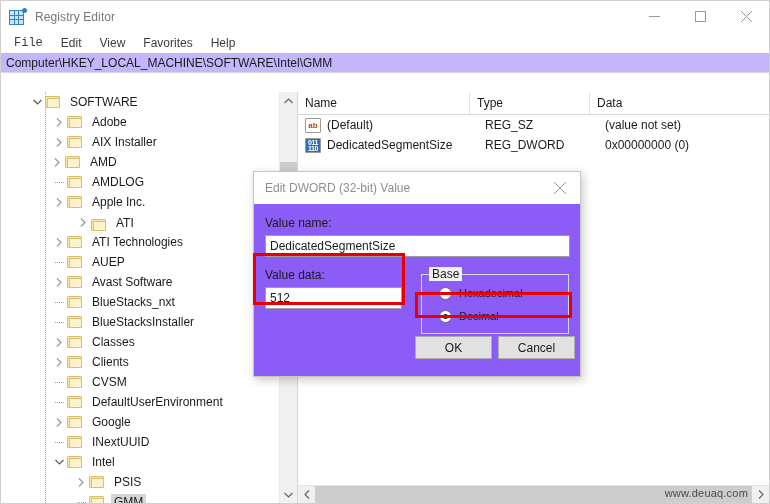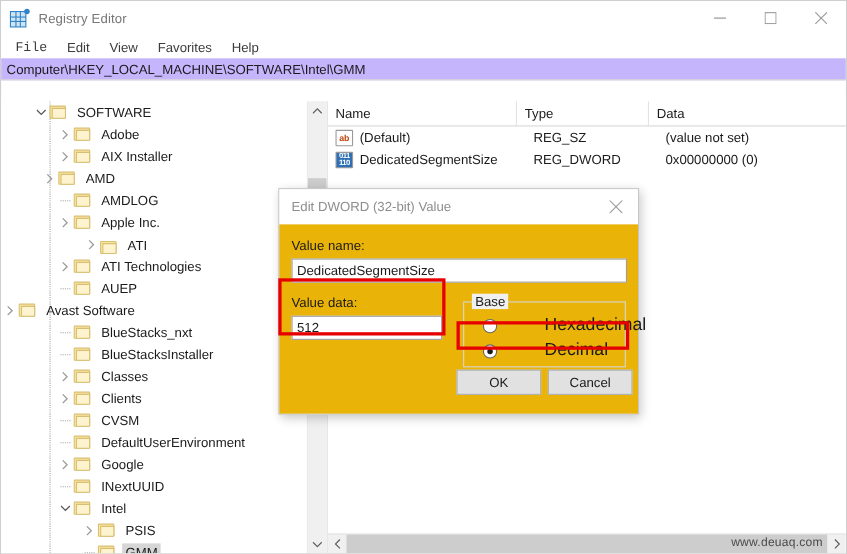--- a/index.html
+++ b/index.html
@@ -345,21 +345,21 @@
   .dlg-close {
     position: absolute;
     right: 0; top: 0;
     width: 40px; height: 32px;
     display: flex; align-items: center; justify-content: center;
     color: #9a9a9a;
   }
   .dlg-body {
     position: relative;
     height: calc(100% - 32px);
-    background: #eab308;
+    background: #8b5cf6;
   }
   .lbl {
     font-size: 12px;
     color: #1a1a1a;
     position: absolute;
   }
   .txtbox {
     position: absolute;
     background: #ffffff;
     border: 1px solid #9d9d9d;
@@ -379,24 +379,22 @@
     position: absolute;
     top: -8px; left: 7px;
     background: #f0f0f0;
     padding: 0 3px;
     font-size: 12px;
     color: #1a1a1a;
   }
   .radio-row {
     position: absolute;
     display: flex;
-    align-items: center;
-    font-size: 16px;
+    font-size: 11px;
     color: #1a1a1a;
-    gap: 36px;
   }
   .radio {
     width: 13px; height: 13px;
     border-radius: 50%;
     border: 1px solid #686868;
     background: #ffffff;
     margin-right: 7px;
     position: relative;
     flex: 0 0 auto;
     box-sizing: border-box;
@@ -520,21 +518,21 @@
                 <svg width="6" height="9" viewBox="0 0 6 9">
                   <path d="M1 0.5 L5 4.5 L1 8.5" fill="none" stroke="#9a9a9a" stroke-width="1.2"></path>
                 </svg>
               </div>
               <div class="folder">
                 <span class="back"></span>
                 <span class="front"></span>
               </div>
               <div class="tree-label">AIX Installer</div>
             </div>
-            <div class="tree-row" style="padding-left: 36px;">
+            <div class="tree-row" style="padding-left: 48px;">
               <div class="tw-expander">
                 <svg width="6" height="9" viewBox="0 0 6 9">
                   <path d="M1 0.5 L5 4.5 L1 8.5" fill="none" stroke="#9a9a9a" stroke-width="1.2"></path>
                 </svg>
               </div>
               <div class="folder">
                 <span class="back"></span>
                 <span class="front"></span>
               </div>
               <div class="tree-label">AMD</div>
@@ -588,21 +586,21 @@
             <div class="tree-row" style="padding-left: 50px;">
               <div class="tw-dots">
                 <span></span>
               </div>
               <div class="folder">
                 <span class="back"></span>
                 <span class="front"></span>
               </div>
               <div class="tree-label">AUEP</div>
             </div>
-            <div class="tree-row" style="">
+            <div class="tree-row" style="padding-left: 50px;">
               <div class="tw-expander">
                 <svg width="6" height="9" viewBox="0 0 6 9">
                   <path d="M1 0.5 L5 4.5 L1 8.5" fill="none" stroke="#9a9a9a" stroke-width="1.2"></path>
                 </svg>
               </div>
               <div class="folder">
                 <span class="back"></span>
                 <span class="front"></span>
               </div>
               <div class="tree-label">Avast Software</div>

